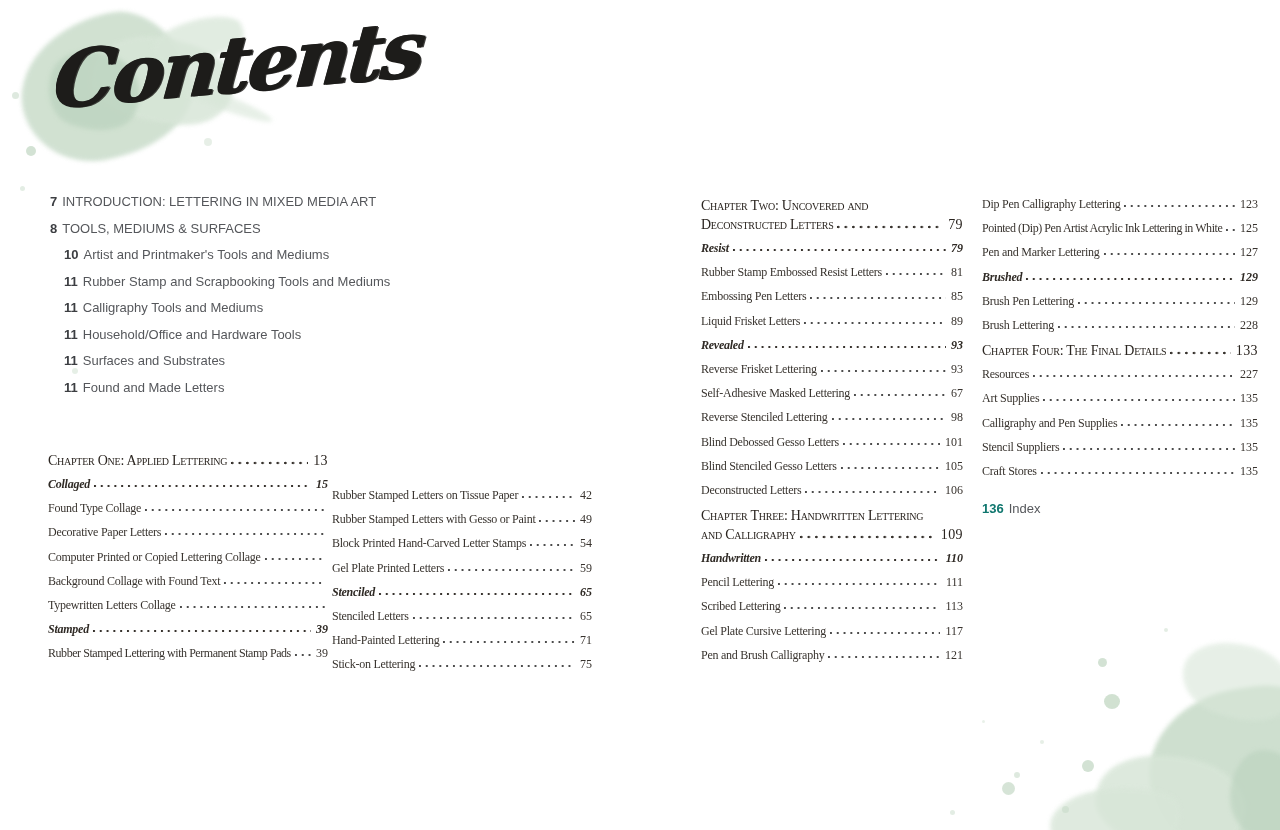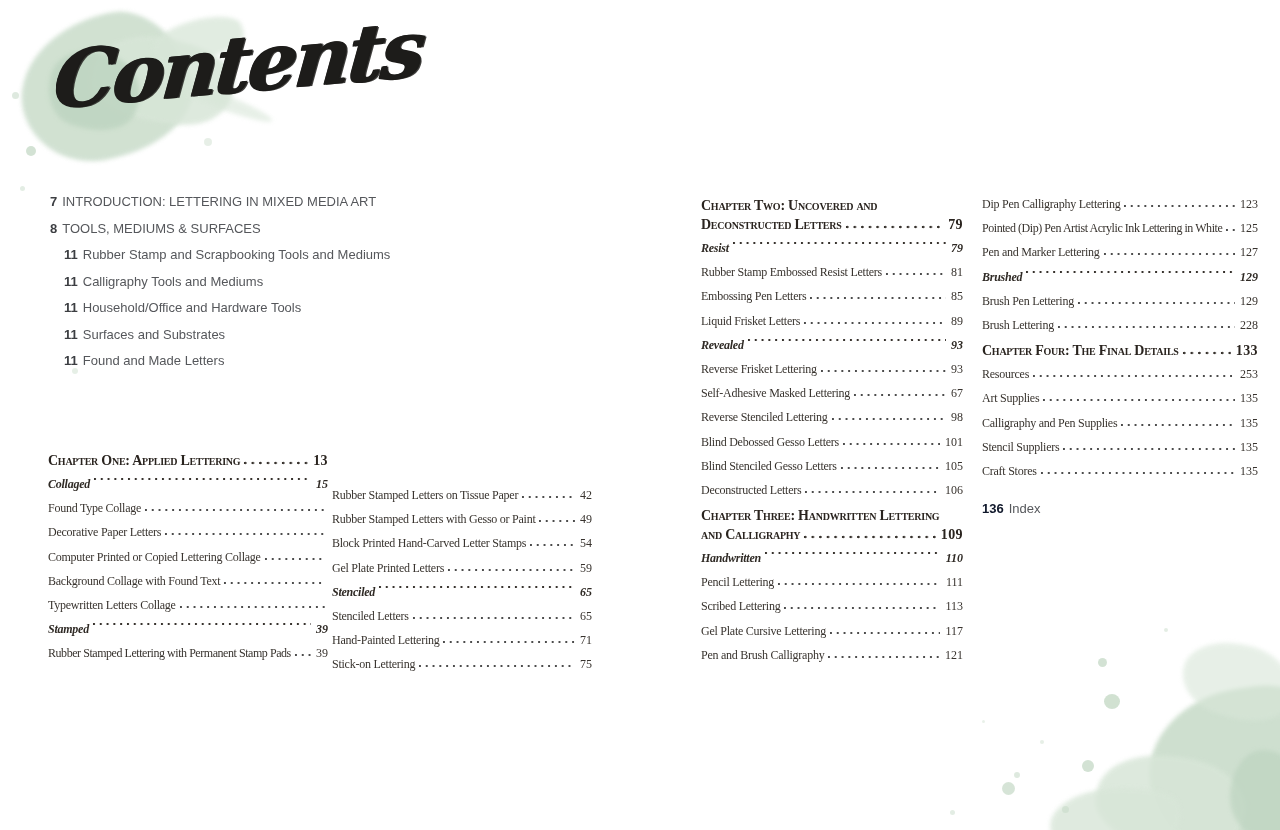--- a/index.html
+++ b/index.html
@@ -34,29 +34,29 @@
   .intro-num{font-weight:700;color:#3c3e42;margin-right:5px;}
   
   .toc-col{position:absolute;z-index:2;}
   .toc-row{display:flex;align-items:baseline;font-size:12px;line-height:14px;margin-bottom:10.2px;white-space:nowrap;}
   .toc-label{letter-spacing:-0.25px;}
   .toc-row.tight .toc-label{font-size:12px;letter-spacing:-0.45px;}
   .toc-dots{flex:1;min-width:0;height:4px;margin:0 3px;align-self:baseline;
     background-image:radial-gradient(circle at 2px 2px,#4c4c4c 1.05px,transparent 1.35px);
     background-size:6.8px 4px;background-repeat:repeat-x;background-position:left bottom;}
   .toc-page{margin-left:2px;}
-  .toc-row.section{font-weight:700;font-style:italic;color:#2f2a25;align-items:center;}
+  .toc-row.section{font-weight:700;font-style:italic;color:#2f2a25;}
   .toc-row.section .toc-dots{background-image:radial-gradient(circle at 2px 2px,#37322d 1.2px,transparent 1.5px);}
-  .toc-row.chapter-line{font-weight:700;color:#2a241f;font-size:14px;line-height:18px;
+  .toc-row.chapter-line{font-weight:400;color:#2a241f;font-size:14px;line-height:18px;
     font-variant:small-caps;letter-spacing:0.4px;margin-bottom:1px;}
   .toc-row.chapter-last{margin-bottom:7px;}
   .toc-row.chapter-line .toc-page{font-size:14px;}
   .toc-row.chapter-line .toc-dots{background-image:radial-gradient(circle at 2px 2px,#37322d 1.3px,transparent 1.6px);background-size:7.6px 4px;}
   .toc-row.index-row{font-family:"Liberation Sans",sans-serif;font-size:13px;color:#55575b;margin-top:24px;}
-  .toc-row.index-row .intro-num{font-weight:700;color:#0f172a;margin-right:5px;}
+  .toc-row.index-row .intro-num{font-weight:700;color:#0f766e;margin-right:5px;}
   #col-left-a{left:48px;top:452px;width:280px;}
   #col-left-b{left:332px;top:476px;width:260px;margin-top:12px;}
   #col-middle{left:701px;top:197px;width:262px;}
   #col-right{left:982px;top:197px;width:276px;}
 </style>
 </head>
 <body style="--spl: #c9dcca; --spl-l: #d8e6d8; --spl-d: #bdd4c0;">
 
 <div class="splash" style="left:0;top:0;width:560px;height:420px;">
   <div class="blob" style="left:20px;top:16px;width:170px;height:142px;background:var(--spl,#c9dcca);opacity:.85;border-radius:62% 40% 55% 45%/55% 62% 40% 50%;transform:rotate(-14deg);"></div>
@@ -93,20 +93,24 @@
 
 <div class="intro-list" id="intro-list">
     <div class="intro-row">
       <span class="intro-num">7</span>
       <span class="intro-label">INTRODUCTION: LETTERING IN MIXED MEDIA ART</span>
     </div>
     <div class="intro-row">
       <span class="intro-num">8</span>
       <span class="intro-label">TOOLS, MEDIUMS &amp; SURFACES</span>
     </div>
+    <div class="intro-row indent gap">
+      <span class="intro-num">10</span>
+      <span class="intro-label">Artist and Printmaker's Tools and Mediums</span>
+    </div>
     <div class="intro-row indent">
       <span class="intro-num">11</span>
       <span class="intro-label">Rubber Stamp and Scrapbooking Tools and Mediums</span>
     </div>
     <div class="intro-row indent">
       <span class="intro-num">11</span>
       <span class="intro-label">Calligraphy Tools and Mediums</span>
     </div>
     <div class="intro-row indent">
       <span class="intro-num">11</span>
@@ -336,21 +340,21 @@
       <span class="toc-page">228</span>
     </div>
     <div class="toc-row chapter-line chapter-last">
       <span class="toc-label">Chapter Four: The Final Details</span>
       <span class="toc-dots"></span>
       <span class="toc-page">133</span>
     </div>
     <div class="toc-row item">
       <span class="toc-label">Resources</span>
       <span class="toc-dots"></span>
-      <span class="toc-page">253</span>
+      <span class="toc-page">227</span>
     </div>
     <div class="toc-row item">
       <span class="toc-label">Art Supplies</span>
       <span class="toc-dots"></span>
       <span class="toc-page">135</span>
     </div>
     <div class="toc-row item">
       <span class="toc-label">Calligraphy and Pen Supplies</span>
       <span class="toc-dots"></span>
       <span class="toc-page">135</span>

